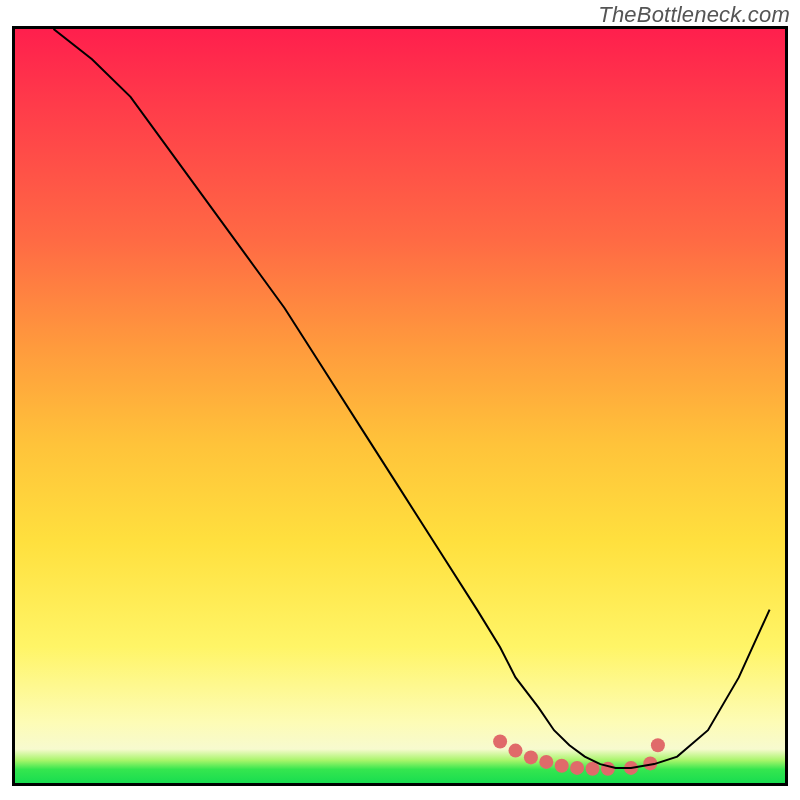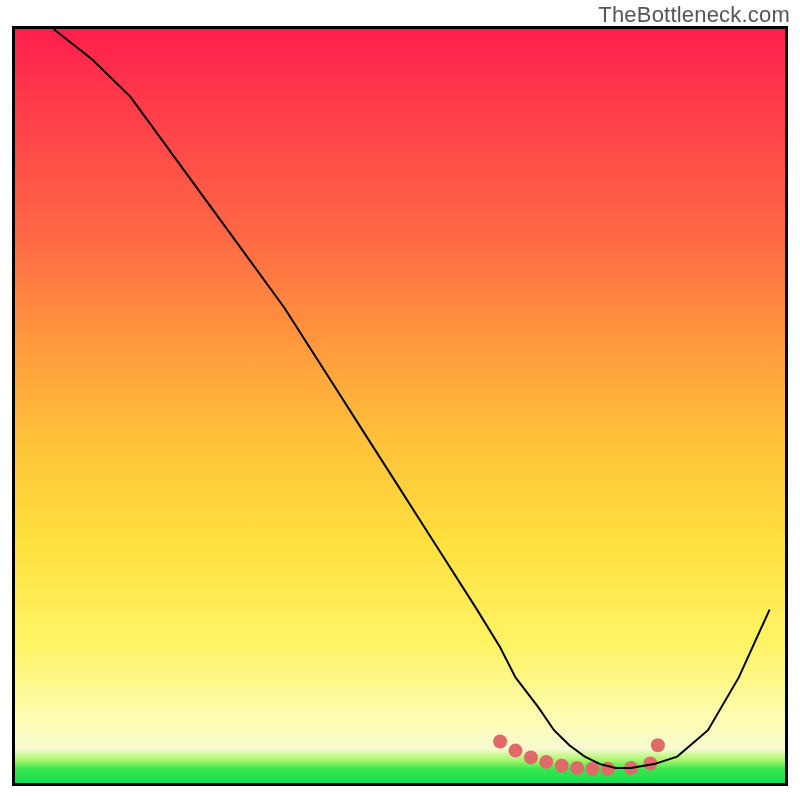--- a/index.html
+++ b/index.html
@@ -8,20 +8,21 @@
     width: 800px;
     height: 800px;
     background: #ffffff;
     font-family: Arial, Helvetica, sans-serif;
     overflow: hidden;
   }
   .container {
     position: relative;
     width: 800px;
     height: 800px;
+    font-style: italic;
   }
   .watermark {
     position: absolute;
     top: 2px;
     right: 10px;
     color: #555;
     font-size: 22px;
     font-weight: 500;
     z-index: 50;
     letter-spacing: 0.2px;

